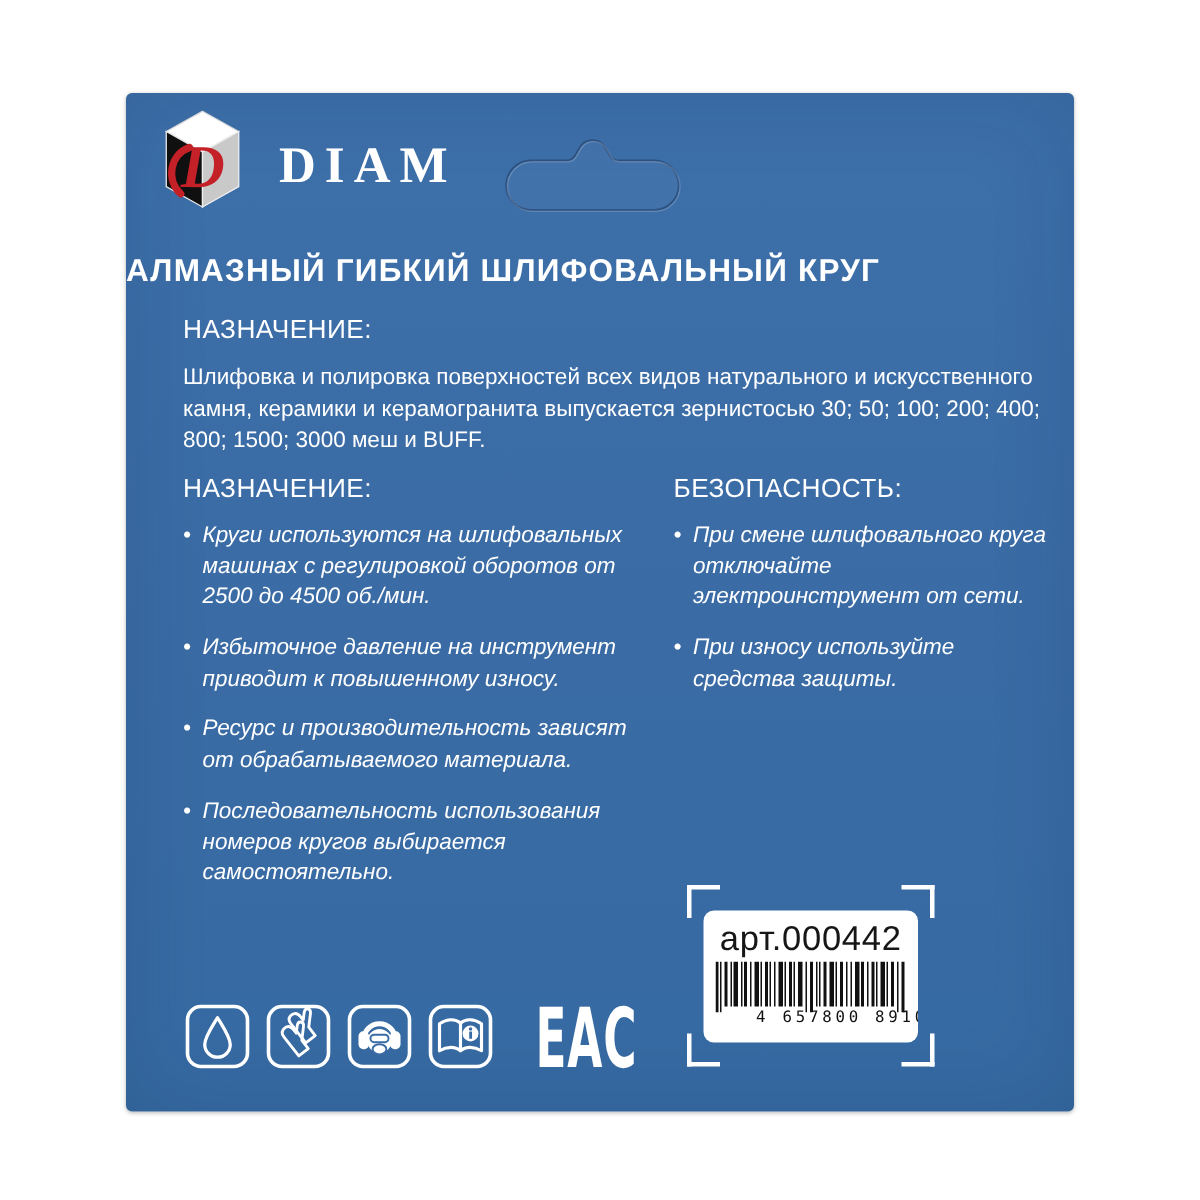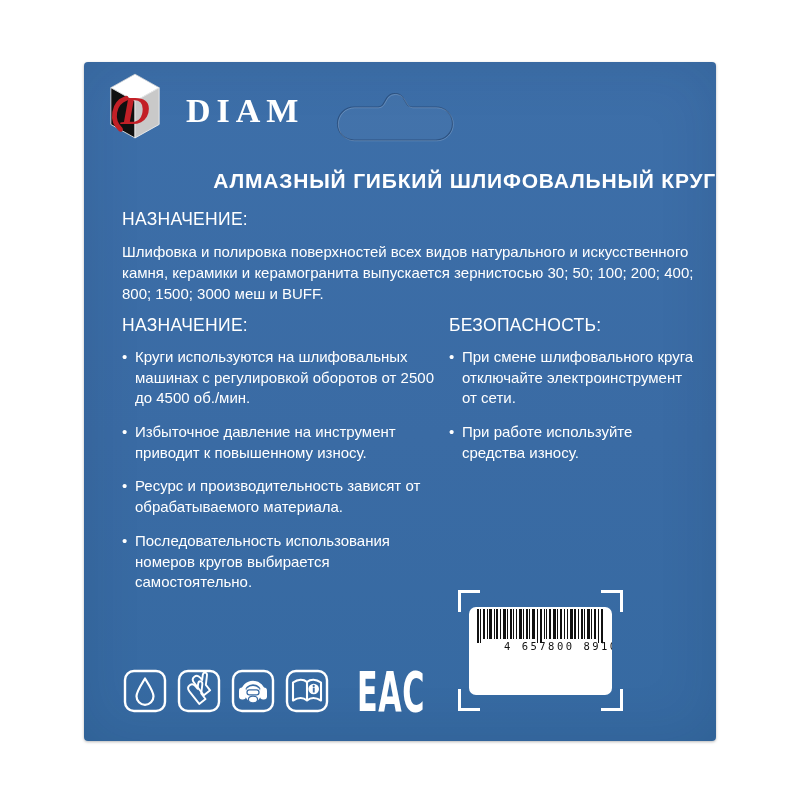--- a/index.html
+++ b/index.html
@@ -19,33 +19,33 @@
 
   
   .brand{position:absolute;left:22px;top:9px;display:flex;align-items:flex-start;}
   .brand-name{
     font-family:"Liberation Serif",serif;font-weight:600;font-size:34px;color:#fff;
     letter-spacing:6px;margin:23px 0 0 22px;line-height:1;
   }
 
   
   .title{
-    position:absolute;left:0;right:0;top:107px;text-align:right;
+    position:absolute;left:0;right:0;top:107px;text-align:left;
     font-size:21px;font-weight:700;letter-spacing:.8px;color:#fff;
   }
 
   h2.sec{font-size:17.5px;font-weight:400;letter-spacing:.3px;margin:0 0 11px 0;color:#fff;}
 
   .purpose{position:absolute;left:38px;top:147px;width:588px;}
   .purpose p{margin:0;font-size:15px;line-height:1.4;color:#fff;}
 
   .cols{position:absolute;left:38px;top:253px;display:flex;}
   .col-app{width:314px;margin-right:13px;}
   .col-safe{width:250px;}
-  ul.blist{list-style:none;margin:0;padding:0;}
+  ul.blist{list-style:none;margin:0;padding:0;font-style:italic;}
   ul.blist li{
     position:relative;padding-left:13px;margin-bottom:13px;
     font-size:15px;line-height:1.38;color:#fff;
   }
   ul.blist li::before{content:"\2022";position:absolute;left:0;top:0;color:#fff;}
 
   
   .pictos{position:absolute;left:39px;top:607px;display:flex;gap:10px;}
   .pic{width:44px;height:44px;}
 
@@ -111,21 +111,21 @@
           <li><span>Круги используются на шлифовальных машинах с регулировкой оборотов от 2500 до 4500 об./мин.</span></li>
           <li><span>Избыточное давление на инструмент приводит к повышенному износу.</span></li>
           <li><span>Ресурс и производительность зависят от обрабатываемого материала.</span></li>
           <li><span>Последовательность использования номеров кругов выбирается самостоятельно.</span></li>
         </ul>
       </section>
       <section class="col-safe">
         <h2 class="sec">БЕЗОПАСНОСТЬ:</h2>
         <ul class="blist">
           <li><span>При смене шлифовального круга отключайте электроинструмент от сети.</span></li>
-          <li><span>При работе используйте средства износу.</span></li>
+          <li><span>При износу используйте средства защиты.</span></li>
         </ul>
       </section>
     </div>
 
     <div class="pictos">
 
       <svg class="pic" viewBox="0 0 44 44">
         <rect x="2" y="2" width="40" height="40" rx="9" fill="none" stroke="#fff" stroke-width="2.4"></rect>
         <path d="M22 9.5 C18.2 15.8 13.5 22.5 13.5 27.3 a8.5 8.5 0 0 0 17 0 C30.5 22.5 25.8 15.8 22 9.5 Z" fill="none" stroke="#fff" stroke-width="2.2" stroke-linejoin="round"></path>
       </svg>
@@ -163,20 +163,21 @@
     </div>
 
     <div class="eac">EAC</div>
 
     <div class="bc-group">
       <div class="bc-corner tl"></div>
       <div class="bc-corner tr"></div>
       <div class="bc-corner bl"></div>
       <div class="bc-corner br"></div>
       <div class="bc-label">
+        <div class="bc-article">арт.000442</div>
         <svg class="bc-bars" width="127" height="34" viewBox="0 0 127 34">
           <g fill="#111">
             <rect x="0" y="0" width="2" height="34"></rect>
               <rect x="3" y="0" width="1" height="34"></rect>
             <rect x="6" y="0" width="2" height="30"></rect>
               <rect x="10" y="0" width="1" height="30"></rect>
             <rect x="12" y="0" width="3" height="30"></rect>
               <rect x="17" y="0" width="1" height="30"></rect>
             <rect x="19" y="0" width="2" height="30"></rect>
               <rect x="23" y="0" width="1" height="30"></rect>

